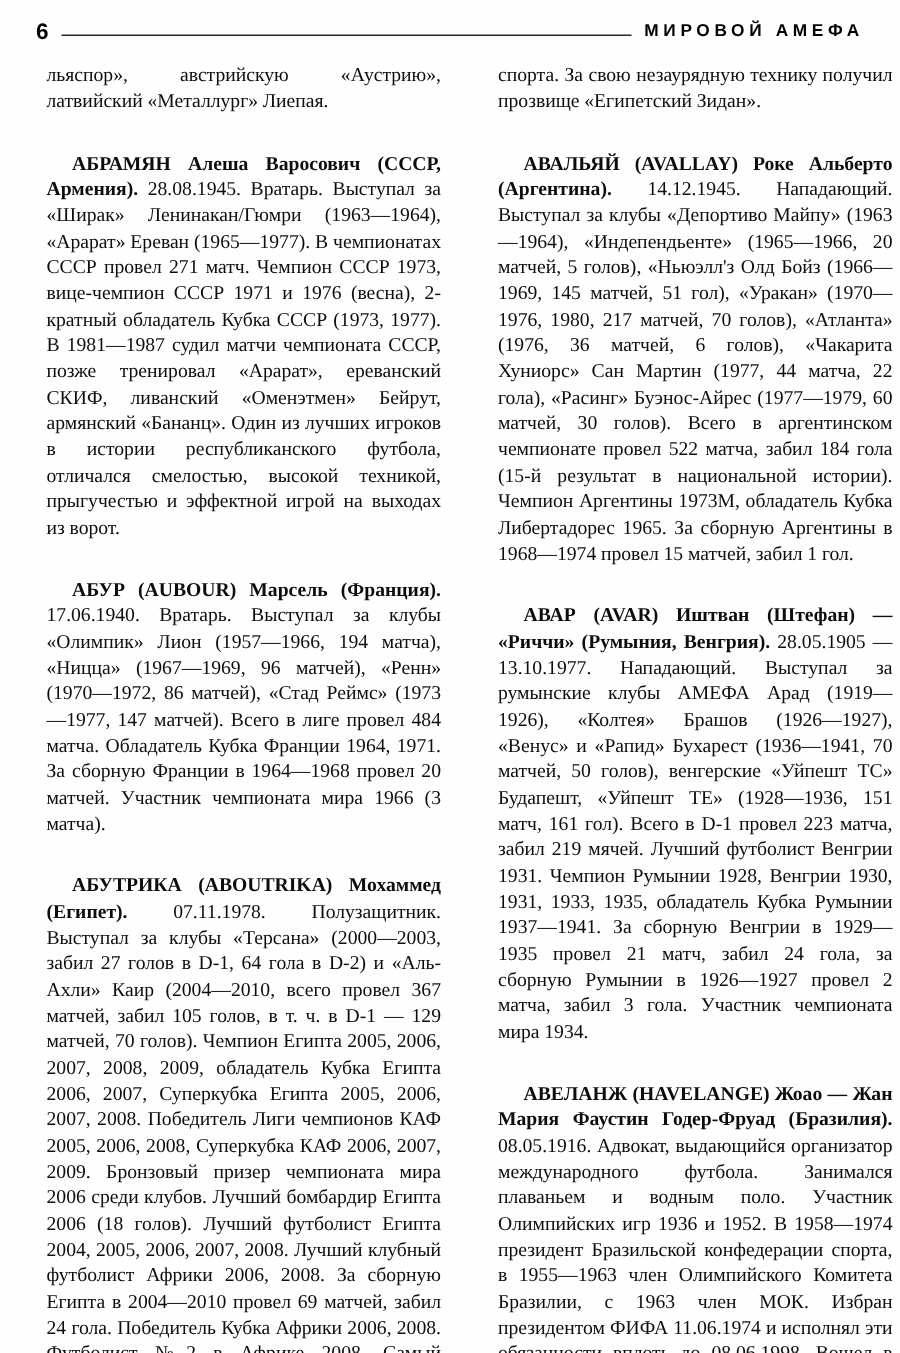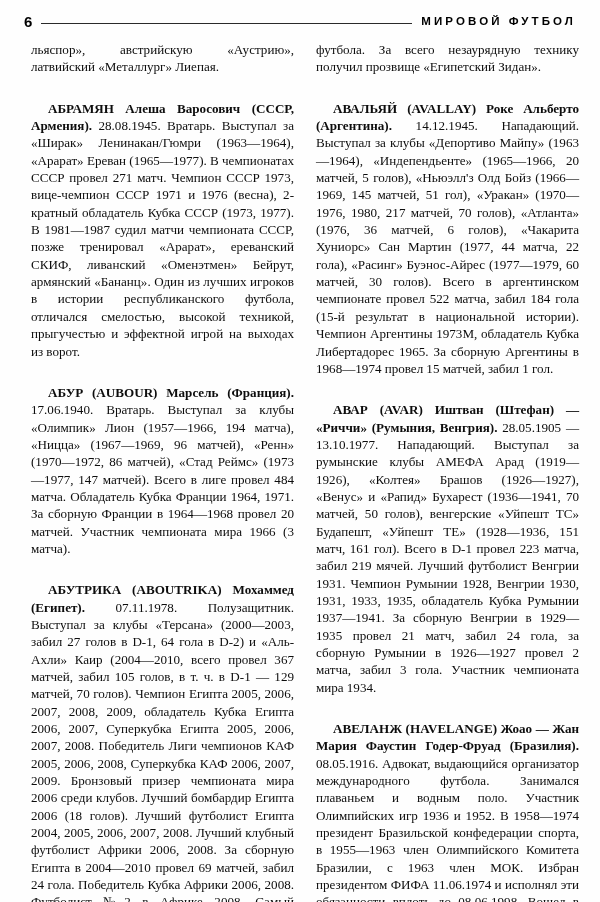--- a/index.html
+++ b/index.html
@@ -55,21 +55,21 @@
   }
 
   
   .columns {
     position: absolute;
     top: 41px;
     left: 31px;
     right: 26px;
     bottom: 12px;
     display: flex;
-    gap: 22px;
+    gap: 38px;
   }
   .col {
     width: 263px;
     flex: 0 0 263px;
   }
   .col p {
     margin: 0;
     text-align: justify;
     text-justify: inter-word;
     font-size: 13.1px;
@@ -92,37 +92,37 @@
   }
 </style>
 </head>
 <body>
 
 <div class="page">
 
   <div class="running-head">
     <div class="folio">6</div>
     <div class="head-rule"></div>
-    <div class="head-title">МИРОВОЙ ФУТБОЛ</div>
+    <div class="head-title">МИРОВОЙ АМЕФА</div>
   </div>
 
   <div class="columns">
 
     <div class="col">
       <p class="cont">льяспор», австрийскую «Аустрию», латвийский «Металлург» Лиепая.</p>
 
       <p class="indent"><span class="hw">АБРАМЯН Алеша Варосович (СССР, Армения).</span><span> 28.08.1945. Вратарь. Выступал за «Ширак» Ленинакан/Гюмри (1963—1964), «Арарат» Ереван (1965—1977). В чемпионатах СССР провел 271 матч. Чемпион СССР 1973, вице-чемпион СССР 1971 и 1976 (весна), 2-кратный обладатель Кубка СССР (1973, 1977). В 1981—1987 судил матчи чемпионата СССР, позже тренировал «Арарат», ереванский СКИФ, ливанский «Оменэтмен» Бейрут, армянский «Бананц». Один из лучших игроков в истории республиканского футбола, отличался смелостью, высокой техникой, прыгучестью и эффектной игрой на выходах из ворот.</span></p>
 
       <p class="indent"><span class="hw">АБУР (AUBOUR) Марсель (Франция).</span><span> 17.06.1940. Вратарь. Выступал за клубы «Олимпик» Лион (1957—1966, 194 матча), «Ницца» (1967—1969, 96 матчей), «Ренн» (1970—1972, 86 матчей), «Стад Реймс» (1973—1977, 147 матчей). Всего в лиге провел 484 матча. Обладатель Кубка Франции 1964, 1971. За сборную Франции в 1964—1968 провел 20 матчей. Участник чемпионата мира 1966 (3 матча).</span></p>
 
       <p class="indent lastline-left"><span class="hw">АБУТРИКА (ABOUTRIKA) Мохаммед (Египет).</span><span> 07.11.1978. Полузащитник. Выступал за клубы «Терсана» (2000—2003, забил 27 голов в D-1, 64 гола в D-2) и «Аль-Ахли» Каир (2004—2010, всего провел 367 матчей, забил 105 голов, в т. ч. в D-1 — 129 матчей, 70 голов). Чемпион Египта 2005, 2006, 2007, 2008, 2009, обладатель Кубка Египта 2006, 2007, Суперкубка Египта 2005, 2006, 2007, 2008. Победитель Лиги чемпионов КАФ 2005, 2006, 2008, Суперкубка КАФ 2006, 2007, 2009. Бронзовый призер чемпионата мира 2006 среди клубов. Лучший бомбардир Египта 2006 (18 голов). Лучший футболист Египта 2004, 2005, 2006, 2007, 2008. Лучший клубный футболист Африки 2006, 2008. За сборную Египта в 2004—2010 провел 69 матчей, забил 24 гола. Победитель Кубка Африки 2006, 2008. Футболист №2 в Африке 2008. Самый популярный (узнаваемый) футболист мира 2007, 2008 по версии IFFHS. Один из лучших атакующих полузащитников африканского</span></p>
     </div>
 
     <div class="col">
-      <p class="cont">футбола. За всего незаурядную технику получил прозвище «Египетский Зидан».</p>
+      <p class="cont">спорта. За свою незаурядную технику получил прозвище «Египетский Зидан».</p>
 
       <p class="indent"><span class="hw">АВАЛЬЯЙ (AVALLAY) Роке Альберто (Аргентина).</span><span> 14.12.1945. Нападающий. Выступал за клубы «Депортиво Майпу» (1963—1964), «Индепендьенте» (1965—1966, 20 матчей, 5 голов), «Ньюэлл'з Олд Бойз (1966—1969, 145 матчей, 51 гол), «Уракан» (1970—1976, 1980, 217 матчей, 70 голов), «Атланта» (1976, 36 матчей, 6 голов), «Чакарита Хуниорс» Сан Мартин (1977, 44 матча, 22 гола), «Расинг» Буэнос-Айрес (1977—1979, 60 матчей, 30 голов). Всего в аргентинском чемпионате провел 522 матча, забил 184 гола (15-й результат в национальной истории). Чемпион Аргентины 1973М, обладатель Кубка Либертадорес 1965. За сборную Аргентины в 1968—1974 провел 15 матчей, забил 1 гол.</span></p>
 
       <p class="indent"><span class="hw">АВАР (AVAR) Иштван (Штефан) — «Риччи» (Румыния, Венгрия).</span><span> 28.05.1905 — 13.10.1977. Нападающий. Выступал за румынские клубы АМЕФА Арад (1919—1926), «Колтея» Брашов (1926—1927), «Венус» и «Рапид» Бухарест (1936—1941, 70 матчей, 50 голов), венгерские «Уйпешт ТС» Будапешт, «Уйпешт ТЕ» (1928—1936, 151 матч, 161 гол). Всего в D-1 провел 223 матча, забил 219 мячей. Лучший футболист Венгрии 1931. Чемпион Румынии 1928, Венгрии 1930, 1931, 1933, 1935, обладатель Кубка Румынии 1937—1941. За сборную Венгрии в 1929—1935 провел 21 матч, забил 24 гола, за сборную Румынии в 1926—1927 провел 2 матча, забил 3 гола. Участник чемпионата мира 1934.</span></p>
 
       <p class="indent lastline-left"><span class="hw">АВЕЛАНЖ (HAVELANGE) Жоао — Жан Мария Фаустин Годер-Фруад (Бразилия).</span><span> 08.05.1916. Адвокат, выдающийся организатор международного футбола. Занимался плаваньем и водным поло. Участник Олимпийских игр 1936 и 1952. В 1958—1974 президент Бразильской конфедерации спорта, в 1955—1963 член Олимпийского Комитета Бразилии, с 1963 член МОК. Избран президентом ФИФА 11.06.1974 и исполнял эти обязанности вплоть до 08.06.1998. Вошел в историю футбола как президент-реформатор, инициатор проведения чемпионатов мира среди молодежных и юношеских команд, расширения числа участников финальной стадии чемпионатов мира, привлечения в</span></p>
     </div>
 
   </div>
 </div>

